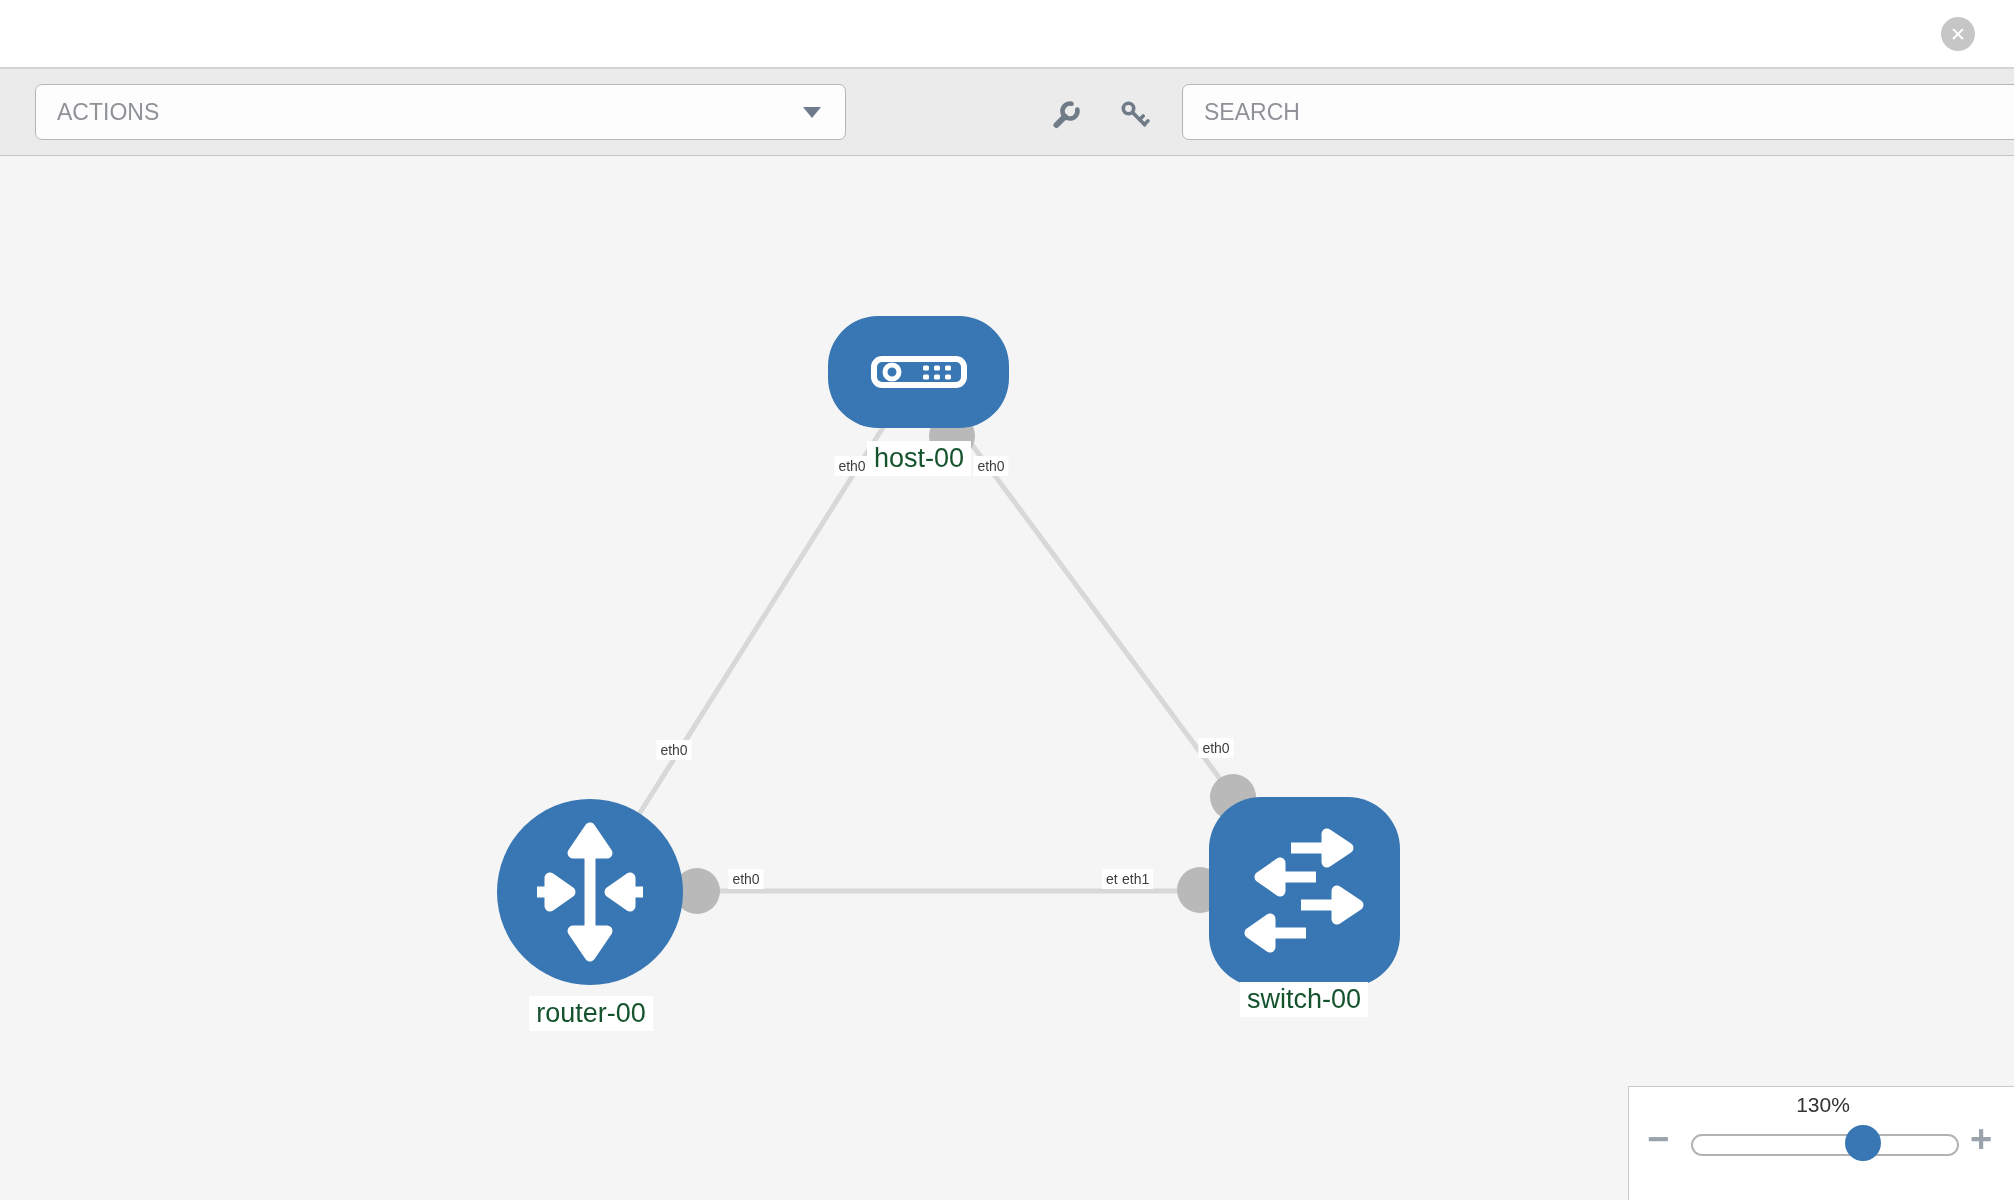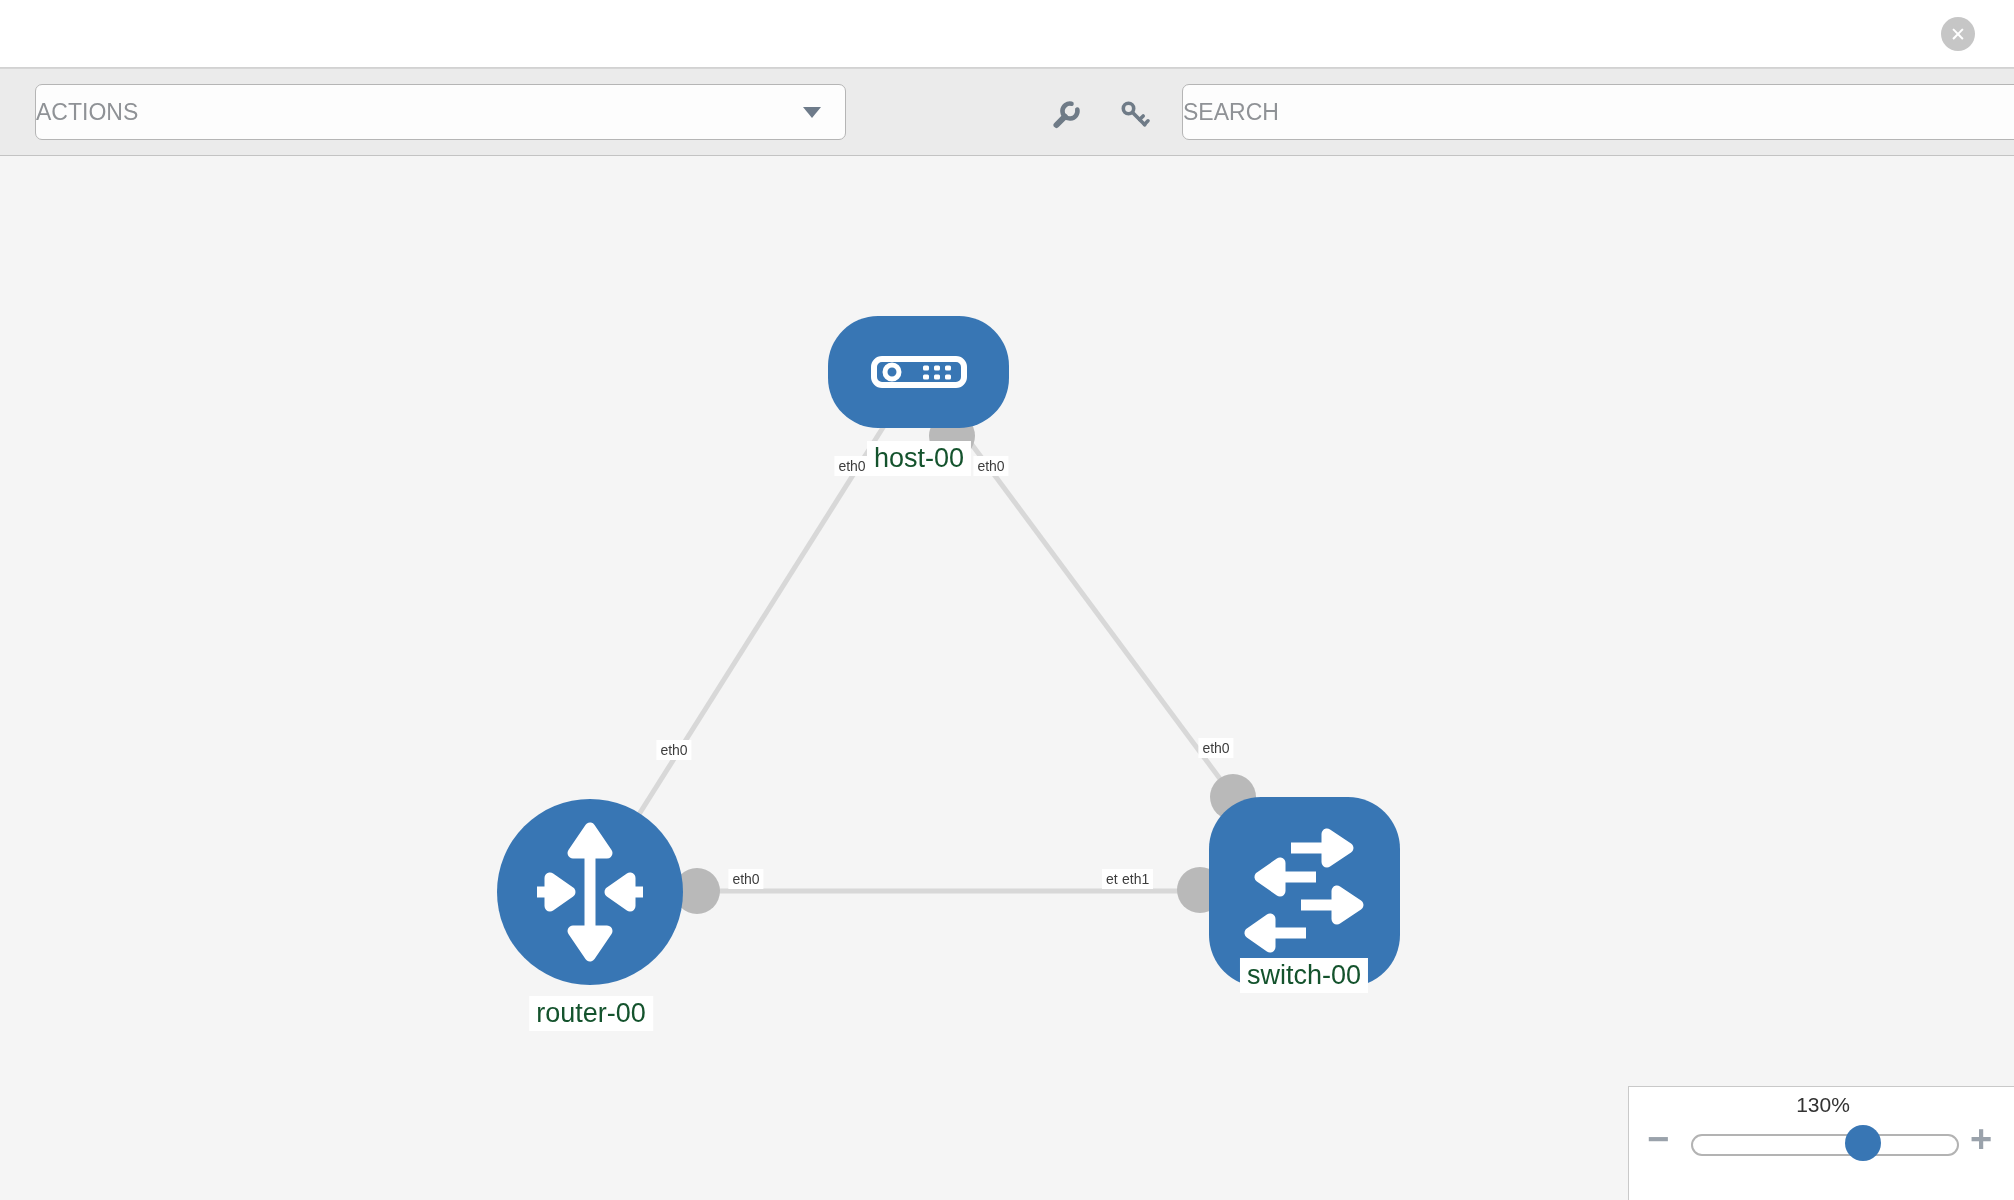--- a/index.html
+++ b/index.html
@@ -13,21 +13,21 @@
   .close-btn{position:absolute;left:1941px;top:17px;width:34px;height:34px;border-radius:50%;background:#c6c6c6;
     display:flex;align-items:center;justify-content:center;cursor:pointer;}
   .close-btn span{color:#ffffff;font-size:19px;font-weight:bold;line-height:1;}
   
   .toolbar{position:absolute;left:0;top:68px;width:2014px;height:86px;background:#ebebeb;
     border-top:1px solid #d6d6d6;border-bottom:1px solid #c3c3c3;}
   .select-box{position:absolute;top:15px;height:56px;background:#fdfdfd;border:1px solid #b5b5b5;border-radius:7px;
     display:flex;align-items:center;box-sizing:border-box;cursor:pointer;}
   .select-box.actions{left:35px;width:811px;}
   .select-box.search{left:1182px;width:940px;}
-  .select-label{font-size:23px;color:#8f9296;}
+  .select-label{font-size:23px;color:#8f9296;padding-left:21px;}
   .caret{position:absolute;right:24px;top:50%;margin-top:-5px;width:0;height:0;
     border-left:9px solid transparent;border-right:9px solid transparent;border-top:11px solid #6e7b8a;}
   .tool-btn{position:absolute;top:28px;width:36px;height:36px;display:flex;align-items:center;justify-content:center;cursor:pointer;}
   .tool-btn.wrench{left:1048px;}
   .tool-btn.key{left:1117px;}
   
   .canvas{position:absolute;left:0;top:156px;width:2014px;height:1044px;background:#f5f5f5;}
   svg.wires{position:absolute;left:0;top:0;width:2014px;height:1200px;z-index:1;}
   .node{position:absolute;z-index:2;background:#3876b4;display:flex;align-items:center;justify-content:center;cursor:pointer;}
   .node.host{left:828px;top:316px;width:181px;height:112px;border-radius:50px;}
@@ -142,21 +142,21 @@
       <line x1="92" y1="108" x2="131" y2="108"></line>
       <polygon points="149,108 128,94 128,122"></polygon>
       <line x1="97" y1="136" x2="58" y2="136"></line>
       <polygon points="41,136 61,122 61,150"></polygon>
     </g>
   </svg>
 </div>
 
 <div class="node-label" style="left:919px;top:441px;">host-00</div>
 <div class="node-label" style="left:591px;top:996px;">router-00</div>
-<div class="node-label" style="left:1304px;top:958px;">switch-00</div>
+<div class="node-label" style="left:1304px;top:982px;">switch-00</div>
 
 <div class="port-label pl-center" style="left:852px;top:456px;">eth0</div>
 <div class="port-label pl-center" style="left:674px;top:740px;">eth0</div>
 <div class="port-label pl-center" style="left:991px;top:456px;">eth0</div>
 <div class="port-label pl-center" style="left:1216px;top:738px;">eth0</div>
 <div class="port-label pl-center" style="left:746px;top:869px;">eth0</div>
 <div class="port-label pl-clip" style="left:1102px;top:869px;">eth0</div>
 <div class="port-label pl-front" style="left:1118px;top:869px;">eth1</div>
 
 <div class="zoom-panel">

